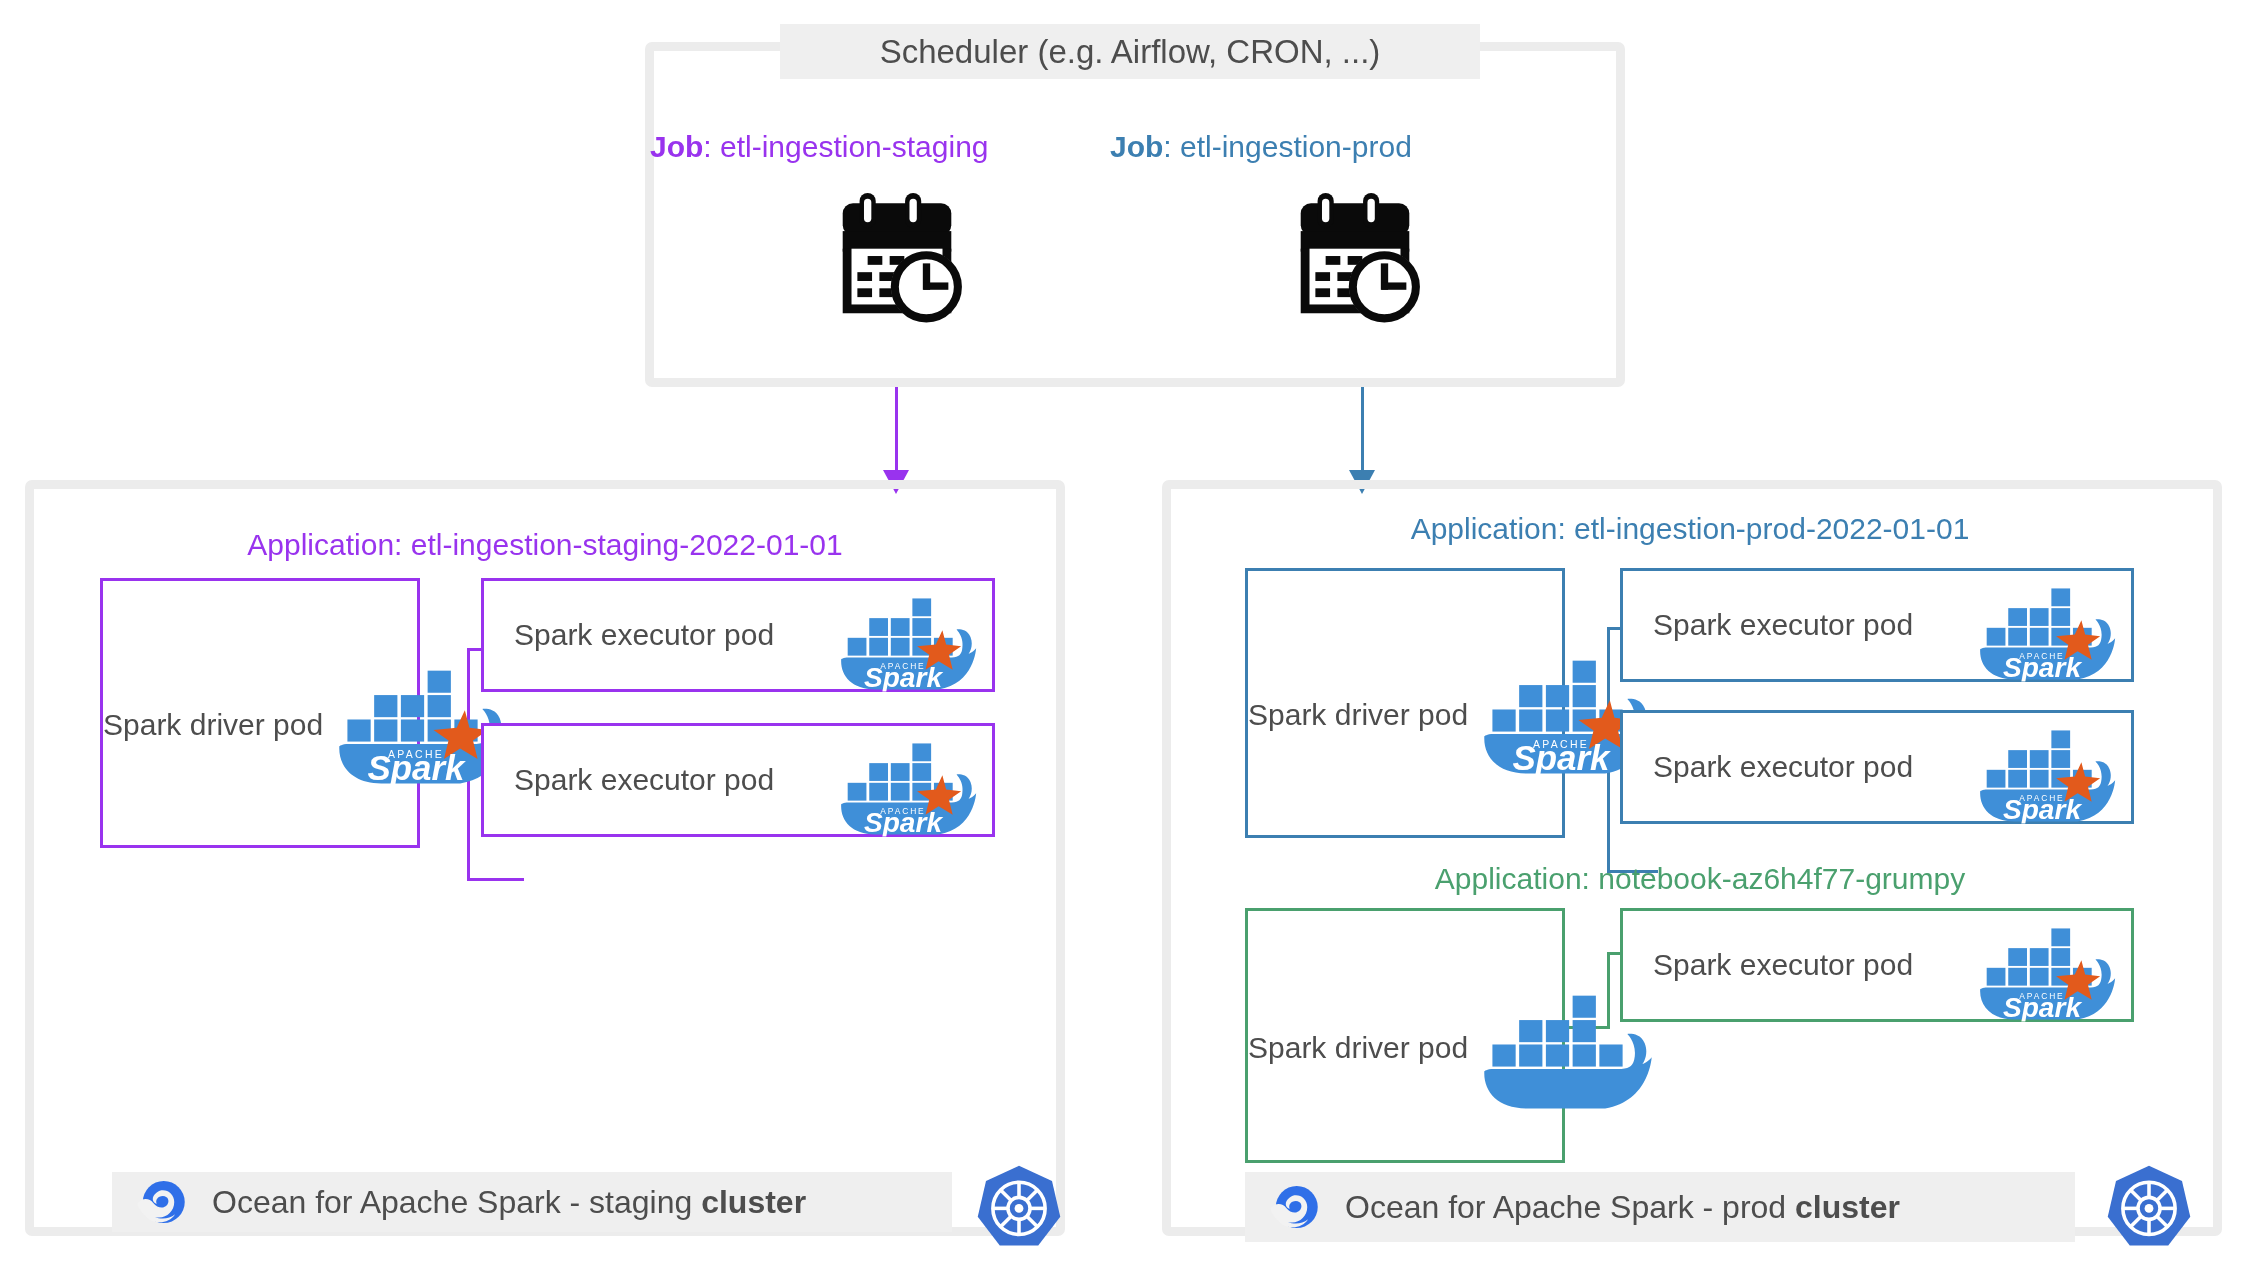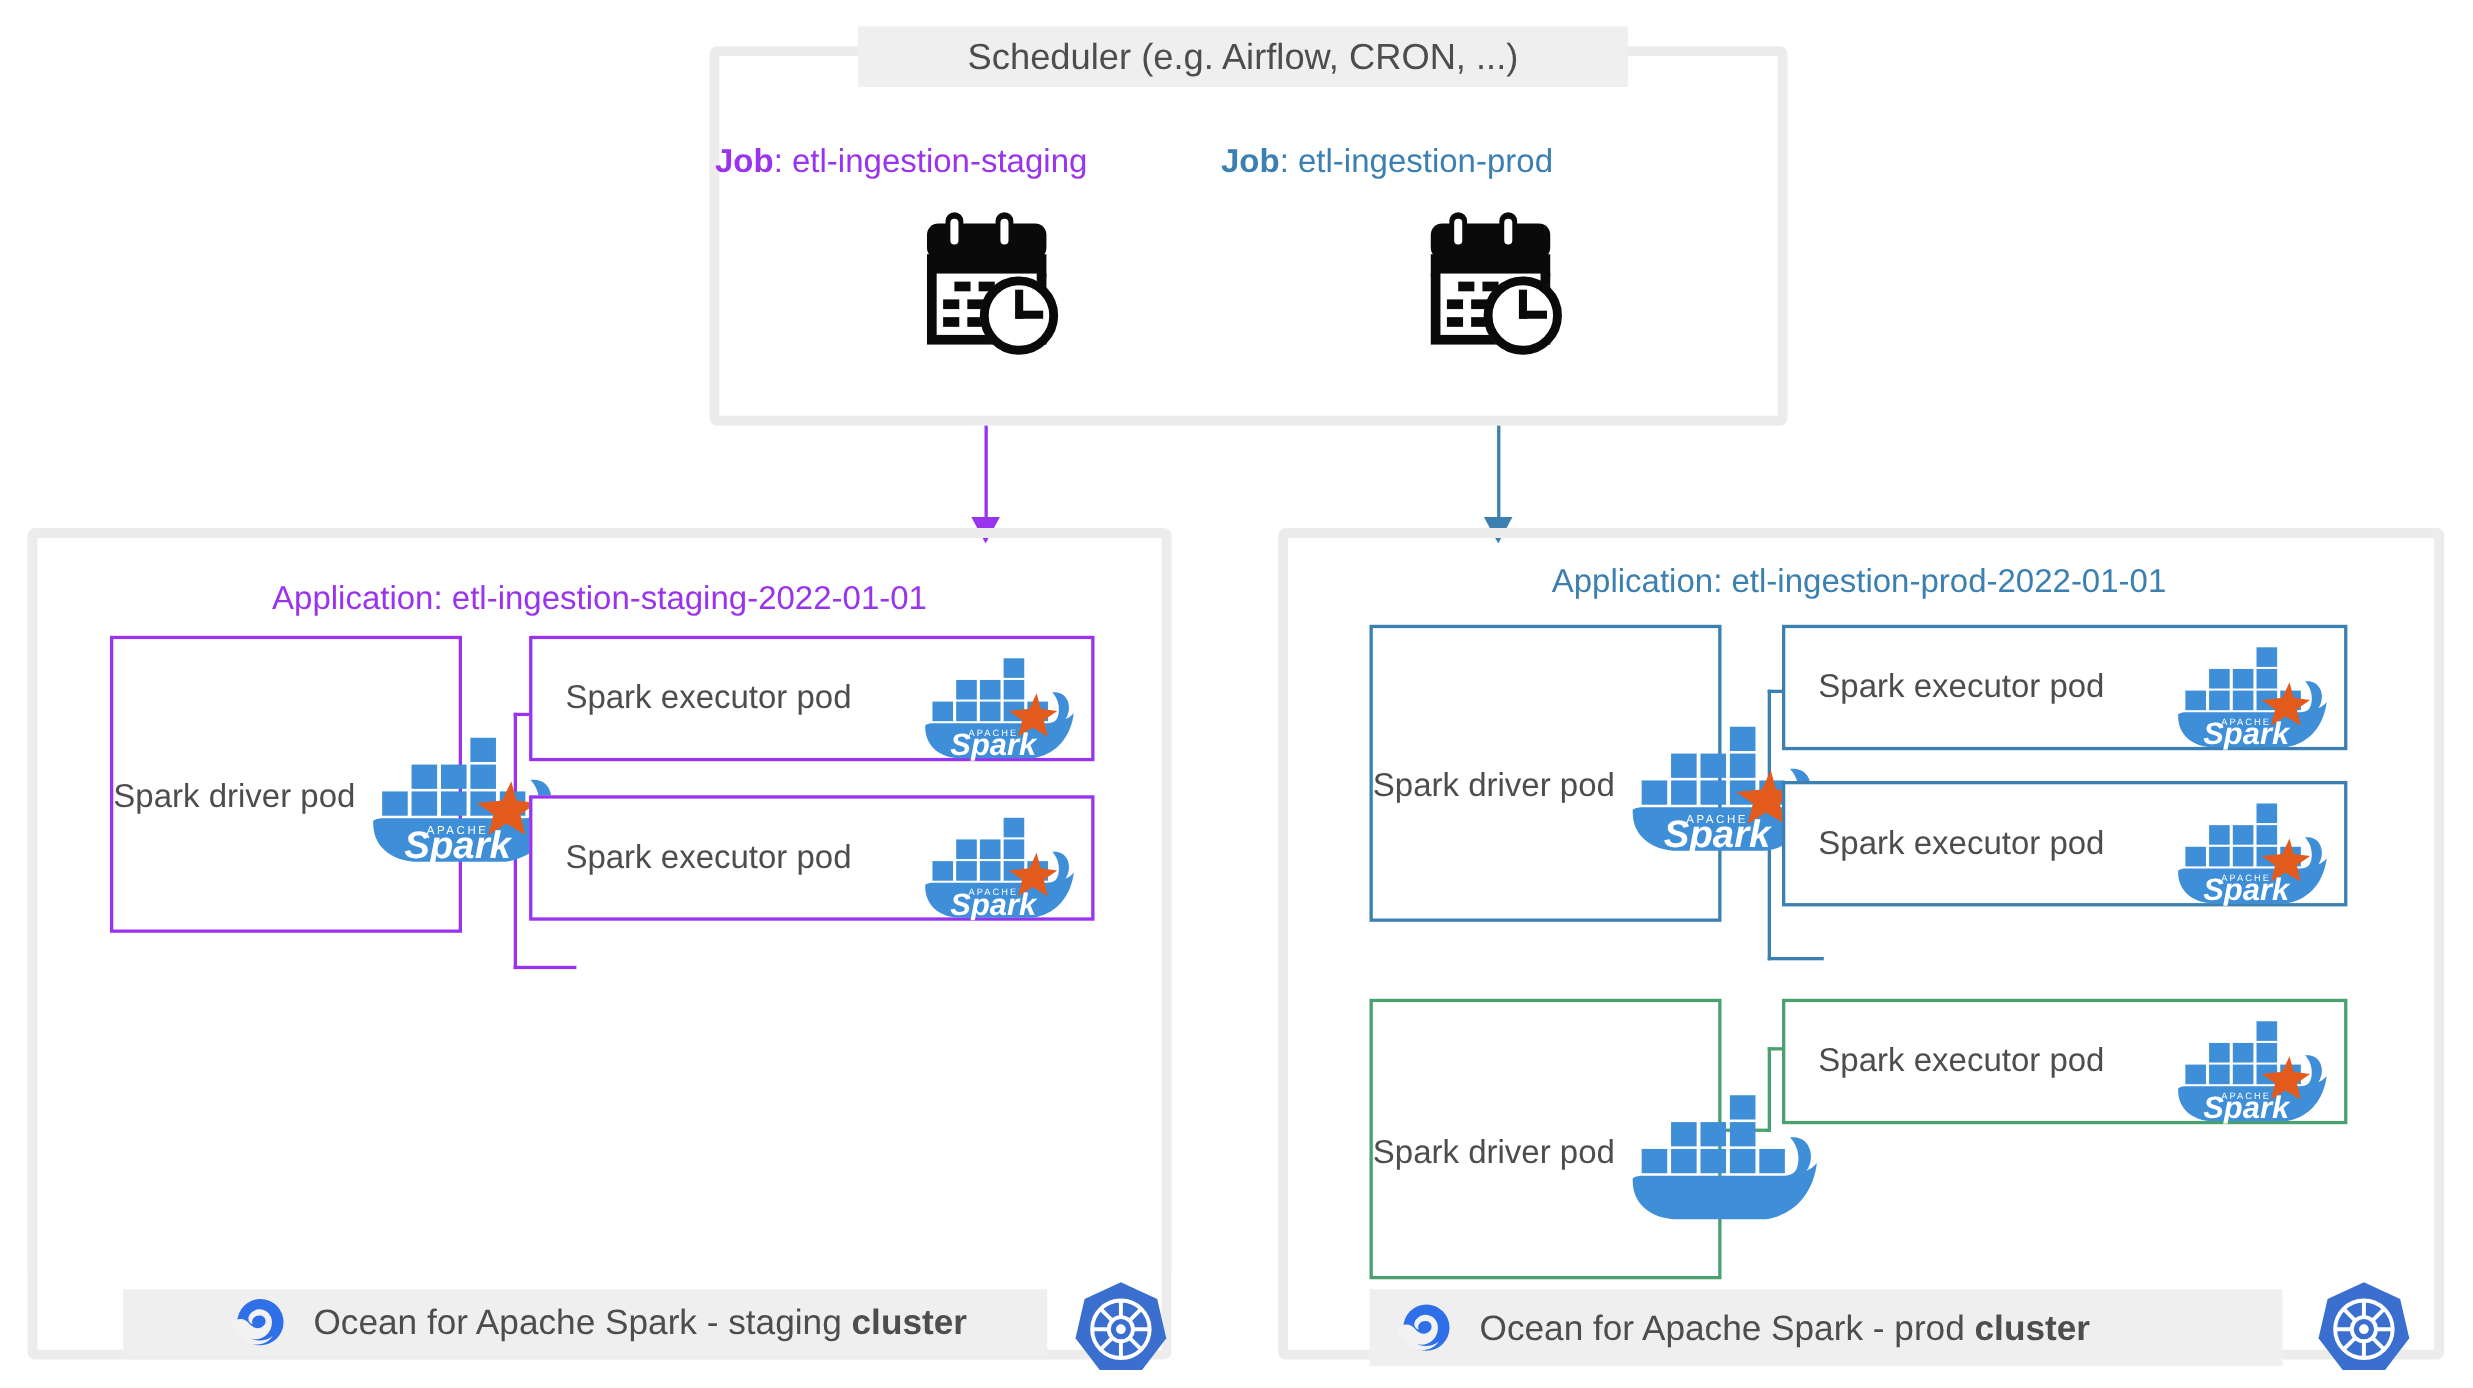--- a/index.html
+++ b/index.html
@@ -247,21 +247,21 @@
           <rect x="90" y="21" width="20" height="19"></rect>
         </g>
         <path d="M14 86 C14 86 16 84 22 84 L132 84 C140 84 142 80 143 76 C146 62 137 54 137 54 C137 54 148 52 152 62 C156 72 150 80 150 80 C150 80 155 78 158 74 C158 74 156 112 118 118 L50 118 C26 118 14 104 14 88 Z" fill="#3f8fd8"></path>
         <path d="M115 70 l7 -15 l4 15 l16 2 l-13 9 l4 16 l-15 -9 l-14 9 l4 -16 l-13 -9 z" fill="#e25a1c"></path>
         <text x="80" y="96" font-family="Liberation Sans, sans-serif" font-size="9" fill="#ffffff" text-anchor="middle" letter-spacing="2">APACHE</text>
         <text x="80" y="115" font-family="Liberation Sans, sans-serif" font-size="30" font-weight="bold" font-style="italic" fill="#ffffff" text-anchor="middle">Spark</text>
       </svg>
     </span>
   </div>
 
-  <div class="footer-bar" style="left:112px;top:1172px;width:840px;height:60px;padding-left:22px;justify-content:center;">
+  <div class="footer-bar" style="left:112px;top:1172px;width:840px;height:60px;padding-left:22px;">
     <span style="flex:0 0 auto;margin-right:22px;">
       <svg viewBox="0 0 64 64" width="56" height="56" aria-hidden="true">
         <circle cx="34" cy="32" r="24" fill="#2f6fe8"></circle>
         <path d="M4 34 C10 26 18 28 22 33 C27 39 34 40 38 35 C41 31 39 25 33 25 C27 25 24 30 26 34 C21 33 19 26 26 21 C34 15 46 21 46 32 C46 44 35 52 24 49 C30 52 40 52 47 46 C40 57 24 58 15 50 C9 45 5 39 4 34 Z" fill="#f2f2f2"></path>
       </svg>
     </span>
     <span class="footer-text">
       <span>Ocean for Apache Spark - staging </span><b>cluster</b>
     </span>
   </div>
@@ -358,20 +358,23 @@
           <rect x="90" y="21" width="20" height="19"></rect>
         </g>
         <path d="M14 86 C14 86 16 84 22 84 L132 84 C140 84 142 80 143 76 C146 62 137 54 137 54 C137 54 148 52 152 62 C156 72 150 80 150 80 C150 80 155 78 158 74 C158 74 156 112 118 118 L50 118 C26 118 14 104 14 88 Z" fill="#3f8fd8"></path>
         <path d="M115 70 l7 -15 l4 15 l16 2 l-13 9 l4 16 l-15 -9 l-14 9 l4 -16 l-13 -9 z" fill="#e25a1c"></path>
         <text x="80" y="96" font-family="Liberation Sans, sans-serif" font-size="9" fill="#ffffff" text-anchor="middle" letter-spacing="2">APACHE</text>
         <text x="80" y="115" font-family="Liberation Sans, sans-serif" font-size="30" font-weight="bold" font-style="italic" fill="#ffffff" text-anchor="middle">Spark</text>
       </svg>
     </span>
   </div>
 
+  <div class="app-label" style="left:1290px;top:862px;width:820px;color:#4aa06e;">
+    <span class="k">Application</span><span>: </span><span>notebook-az6h4f77-grumpy</span>
+  </div>
 
   <div class="line" style="left:1563px;top:1026px;width:47px;height:3px;background:#4aa06e;"></div>
   <div class="line" style="left:1607px;top:952px;width:3px;height:77px;background:#4aa06e;"></div>
   <div class="line" style="left:1607px;top:952px;width:51px;height:3px;background:#4aa06e;"></div>
 
   <div class="pod driver" style="left:1245px;top:908px;width:320px;height:255px;border-color:#4aa06e;">
     <span class="pod-text">Spark driver pod</span>
     <div style="margin-top:10px;">
       <svg viewBox="0 0 160 120" width="186" height="140" aria-hidden="true">
         <g fill="#3f8fd8">

